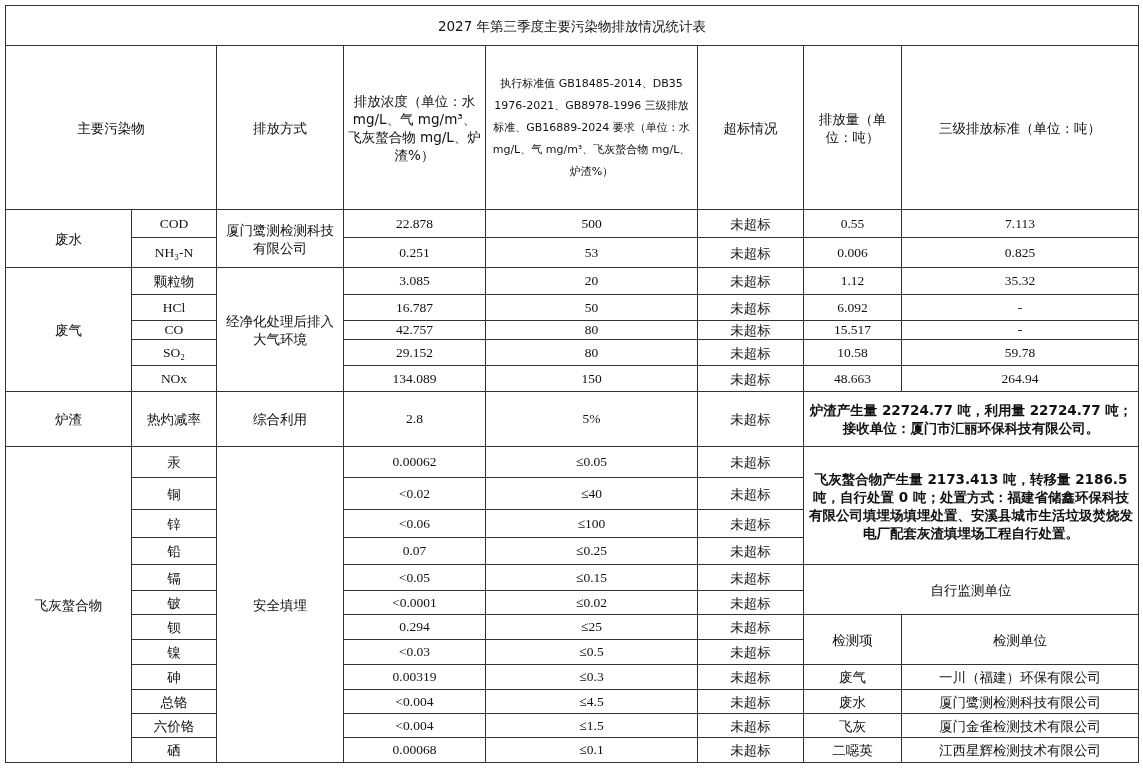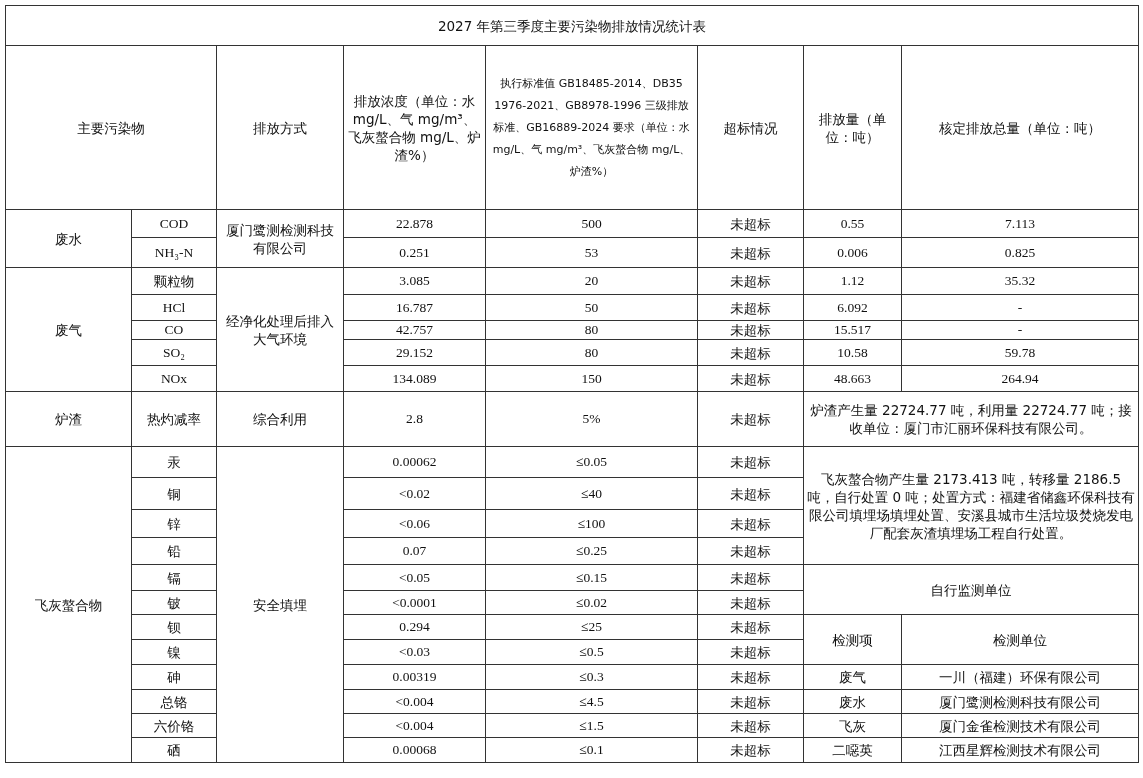--- a/index.html
+++ b/index.html
@@ -14,21 +14,21 @@
     border: 1.5px solid #333;
     text-align: center; vertical-align: middle;
     padding: 0 3px; font-size: 13.5px; line-height: 18px;
     overflow: hidden;
   }
   .mono { font-family: Liberation Serif, serif; font-size: 12.5px; }
   .title td { height: 39px; font-size: 14px; }
   .hdr td { height: 163px; font-size: 14.5px; line-height: 23px; }
   .hdr .std { font-size: 11px; line-height: 22px; }
   .cn { font-size: 14.5px; }
-  .note { font-size: 13.5px; line-height: 23px; padding: 0 6px; }
+  .note { font-size: 13.5px; line-height: 23px; padding: 0 6px; font-weight: bold; }
 </style>
 </head>
 <body>
 
 <table class="report">
   <colgroup>
     <col style="width:126px">
       <col style="width:85px">
       <col style="width:127px">
       <col style="width:142px">
@@ -43,21 +43,21 @@
     <td colspan="8">2027 年第三季度主要污染物排放情况统计表</td>
   </tr>
 
   <tr class="hdr">
     <td colspan="2">主要污染物</td>
     <td>排放方式</td>
     <td>排放浓度（单位：水 mg/L、气 mg/m³、飞灰螯合物 mg/L、炉渣%）</td>
     <td class="std">执行标准值 GB18485-2014、DB35 1976-2021、GB8978-1996 三级排放标准、GB16889-2024 要求（单位：水 mg/L、气 mg/m³、飞灰螯合物 mg/L、炉渣%）</td>
     <td>超标情况</td>
     <td>排放量（单位：吨）</td>
-    <td>核定排放总量（单位：吨）</td>
+    <td>三级排放标准（单位：吨）</td>
   </tr>
 
   <tr style="height:28px">
     <td rowspan="2" class="cn">废水</td>
     <td class="mono">COD</td>
     <td rowspan="2" class="cn">厦门鹭测检测科技有限公司</td>
     <td class="mono">22.878</td>
     <td class="mono">500</td>
     <td>未超标</td>
     <td class="mono">0.55</td>

